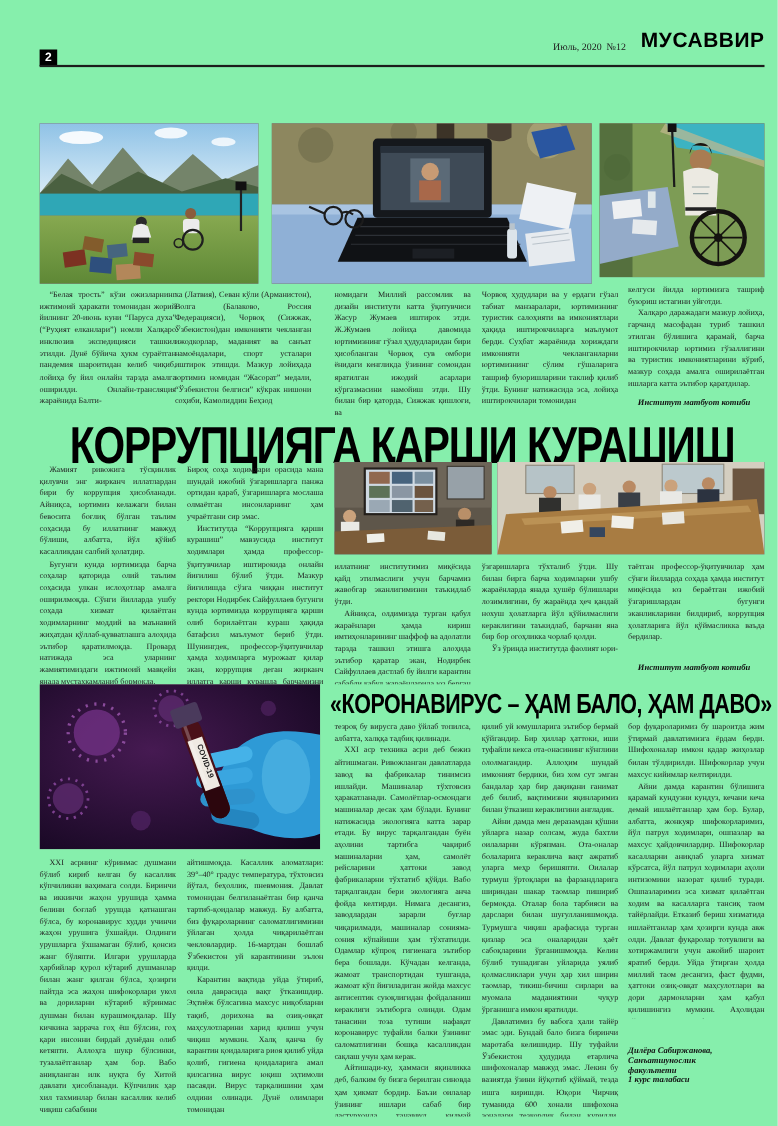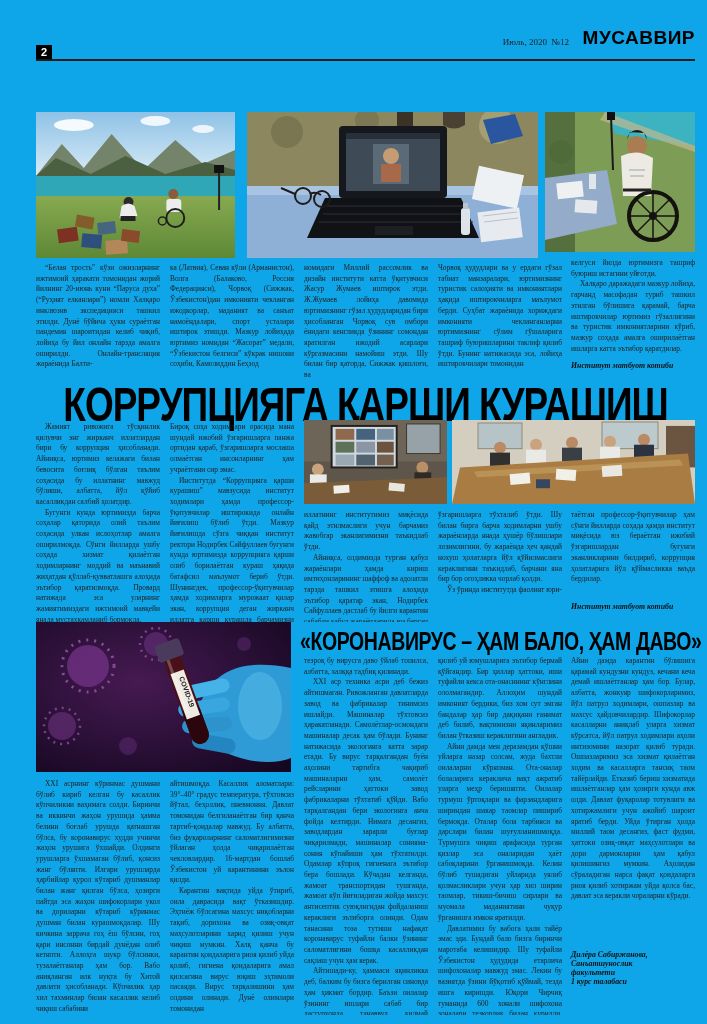--- a/index.html
+++ b/index.html
@@ -1,18 +1,18 @@
 <!DOCTYPE html>
 <html><head>
 <meta charset="utf-8">
 <style>
   html,body{margin:0;padding:0;background:#e8e8e8;}
   .page{
     position:relative;width:707px;height:1024px;margin:0 auto;
-    background:#0ea5e9;overflow:hidden;
+    background:#86efac;overflow:hidden;
     font-family:"Liberation Serif", serif;color:#1d1d1d;
   }
   .issue-info{position:absolute;top:37px;right:138px;font-size:9px;color:#222;
     font-family:"Liberation Serif", serif;}
   .masthead{position:absolute;top:27px;right:12px;font-family:"Liberation Sans",sans-serif;
     font-weight:bold;font-size:19px;letter-spacing:.5px;color:#000;}
   .page-num{position:absolute;left:36px;top:45px;width:16px;height:15px;background:#000;
     color:#fff;font-family:"Liberation Sans",sans-serif;font-weight:bold;font-size:11px;
     text-align:center;line-height:15px;}
   .header-rule{position:absolute;left:36px;top:59px;width:659px;height:2px;background:#1c1c1c;}
@@ -27,21 +27,21 @@
   .col{position:absolute;font-size:7.4px;line-height:10.7px;text-align:justify;
     overflow:hidden;color:#222;}
   .col p{margin:0;text-indent:9px;}
   .col p:first-child{text-indent:0;}
   .col.indent-first p:first-child{text-indent:9px;}
   .colwrap{position:absolute;}
   .colwrap .coltext{font-size:7.4px;line-height:10.7px;text-align:justify;overflow:hidden;color:#222;}
   .colwrap .coltext p{margin:0;text-indent:9px;}
   .colwrap .coltext p:first-child{text-indent:0;}
   .byline{font-size:7.8px;font-weight:bold;font-style:italic;color:#111;
-    text-align:left;padding-right:4px;margin-top:7px;}
+    text-align:center;padding-right:4px;margin-top:7px;}
   .byline.centered{text-align:left;white-space:pre-line;padding-right:0;margin-top:24px;}
 </style>
 </head>
 <body>
 
 <div class="page">
 
   <div class="issue-info"><span>Июль, 2020</span>&nbsp;&nbsp;<span>№12</span></div>
   <div class="masthead">МУСАВВИР</div>
   <div class="page-num">2</div>
@@ -171,21 +171,21 @@
       <g>
         <line x1="66" y1="4" x2="68" y2="58" stroke="#1a1a1a" stroke-width="2"></line>
         <rect x="62" y="0" width="8" height="8" fill="#111111"></rect>
       </g>
     </svg>
   </div>
 
   <div class="col indent-first" style="left:36px;top:263px;width:124px;height:119px">
       <p>“Белая трость” кўзи ожизларнинг ижтимоий ҳаракати томонидан жорий йилнинг 20-июнь куни “Паруса духа” (“Руҳият елканлари”) номли Халқаро инклюзив экспедицияси ташкил этилди. Дунё бўйича ҳукм сураётган пандемия шароитидан келиб чиқиб, лойиҳа бу йил онлайн тарзда амалга оширилди. Онлайн-трансляция жараёнида Балти-</p>
     </div>
-  <div class="col" style="left:170px;top:263px;width:124px;height:119px">
+  <div class="col" style="left:159px;top:263px;width:124px;height:119px">
       <p>ка (Латвия), Севан кўли (Арманистон), Волга (Балаково, Россия Федерацияси), Чорвоқ (Сижжак, Ўзбекистон)дан имконияти чекланган ижодкорлар, маданият ва санъат намоёндалари, спорт усталари иштирок этишди. Мазкур лойиҳада юртимиз номидан “Жасорат” медали, “Ўзбекистон белгиси” кўкрак нишони соҳиби, Камолиддин Беҳзод</p>
     </div>
   <div class="col" style="left:304px;top:263px;width:124px;height:119px">
       <p>номидаги Миллий рассомлик ва дизайн институти катта ўқитувчиси Жасур Жумаев иштирок этди. Ж.Жумаев лойиҳа давомида юртимизнинг гўзал ҳудудларидан бири ҳисобланган Чорвоқ сув омбори ёнидаги кенгликда ўзининг сомондан яратилган ижодий асарлари кўргазмасини намойиш этди. Шу билан бир қаторда, Сижжак қишлоғи, ва</p>
     </div>
   <div class="col" style="left:438px;top:263px;width:124px;height:119px">
       <p>Чорвоқ ҳудудлари ва у ердаги гўзал табиат манзаралари, юртимизнинг туристик салоҳияти ва имкониятлари ҳақида иштирокчиларга маълумот берди. Суҳбат жараёнида хориждаги имконияти чекланганларни юртимизнинг сўлим гўшаларига ташриф буюришларини таклиф қилиб ўтди. Бунинг натижасида эса, лойиҳа иштирокчилари томонидан</p>
     </div>
   <div class="colwrap" style="left:571px;top:258px;width:124px;height:124px">
     <div class="coltext" style="height:96px">
@@ -324,20 +324,21 @@
       <p>XXI аср техника асри деб бежиз айтишмаган. Ривожланган давлатларда завод ва фабрикалар тинимсиз ишлайди. Машиналар тўхтовсиз ҳаракатланади. Самолётлар-осмондаги машиналар десак ҳам бўлади. Бунинг натижасида экологияга катта зарар етади. Бу вирус тарқалгандан буён аҳолини тартибга чақириб машиналарни ҳам, самолёт рейсларини ҳаттоки завод фабрикаларни тўхтатиб қўйди. Вабо тарқалгандан бери экологияга анча фойда келтирди. Нимага десангиз, заводлардан зарарли буғлар чиқарилмади, машиналар сонияма-сония кўпайиши ҳам тўхтатилди. Одамлар кўпроқ гигиенага эътибор бера бошлади. Кўчадан келганда, жамоат транспортидан тушганда, жамоат кўп йиғиладиган жойда махсус антисептик суюқлигидан фойдаланиш кераклиги эътиборга олинди. Одам танасини тоза тутиши нафақат коронавирус туфайли балки ўзининг саломатлигини бошқа касалликдан сақлаш учун ҳам керак.</p>
       <p>Айтишади-ку, ҳаммаси яқинликка деб, балким бу бизга берилган синовда ҳам ҳикмат бордир. Баъзи оилалар ўзининг ишлари сабаб бир дастурхонда танаввул қилмай қўйгандир, баъзилар эса дарсларини баҳона</p>
     </div>
   <div class="col" style="left:438px;top:656px;width:124px;height:359px">
       <p>қилиб уй юмушларига эътибор бермай қўйгандир. Бир ҳиллар ҳаттоки, иши туфайли кекса ота-онасининг кўнглини ололмагандир. Аллоҳим шундай имконият бердики, биз хом сут эмган бандалар ҳар бир дақиқани ғанимат деб билиб, вақтимизни яқинларимиз билан ўтказиш кераклигини англадик.</p>
       <p>Айни дамда мен деразамдан қўшни уйларга назар солсам, жуда бахтли оилаларни кўряпман. Ота-оналар болаларига кераклича вақт ажратиб уларга меҳр беришяпти. Оилалар турмуш ўртоқлари ва фарзандларига шириндан шакар таомлар пишириб бермоқда. Оталар бола тарбияси ва дарслари билан шуғулланишмоқда. Турмушга чиқиш арафасида турган қизлар эса оналаридан ҳаёт сабоқларини ўрганишмоқда. Келин бўлиб тушадиган уйларида уялиб қолмасликлари учун ҳар хил ширин таомлар, тикиш-бичиш сирлари ва муомала маданиятини чуқур ўрганишга имкон яратилди.</p>
       <p>Давлатимиз бу вабога ҳали тайёр эмас эди. Бундай бало бизга биринчи маротаба келишидир. Шу туфайли Ўзбекистон ҳудудида етарлича шифохоналар мавжуд эмас. Лекин бу вазиятда ўзини йўқотиб қўймай, тезда ишга киришди. Юқори Чирчиқ туманида 600 хонали шифохона зоналари тезкорлик билан қурилди. Имкони</p>
     </div>
   <div class="colwrap" style="left:571px;top:656px;width:124px;height:359px">
     <div class="coltext" style="height:270px">
+        <p>бор фуқароларимиз бу шароитда жим ўтирмай давлатимизга ёрдам берди. Шифохоналар имкон қадар жиҳозлар билан тўлдирилди. Шифокорлар учун махсус кийимлар келтирилди.</p>
         <p>Айни дамда карантин бўлишига қарамай кундузни кундуз, кечани кеча демай ишлаётганлар ҳам бор. Булар, албатта, жонкуяр шифокорларимиз, йўл патрул ходимлари, ошпазлар ва махсус ҳайдовчилардир. Шифокорлар касалларни аниқлаб уларга хизмат кўрсатса, йўл патрул ходимлари аҳоли интизомини назорат қилиб туради. Ошпазларимиз эса хизмат қилаётган ходим ва касалларга тансиқ таом тайёрлайди. Етказиб бериш хизматида ишлаётганлар ҳам ҳозирги кунда авж олди. Давлат фуқаролар тотувлиги ва хотиржамлиги учун ажойиб шароит яратиб берди. Уйда ўтирган ҳолда миллий таом десангиз, фаст фудми, ҳаттоки озиқ-овқат маҳсулотлари ва дори дармонларни ҳам қабул қилишингиз мумкин. Аҳолидан сўраладиган нарса фақат қоидаларга риоя қилиб хотиржам уйда қолса бас, давлат эса керакли чораларни кўради.</p>
       </div>
     <div class="byline centered">Дилёра Сабиржанова,
 Санъатшунослик
 факультети
 1 курс талабаси</div>
   </div>
 
   <div class="col indent-first" style="left:36px;top:779px;width:124px;height:236px">
       <p>XXI асрнинг кўринмас душмани бўлиб кириб келган бу касаллик кўпчиликни ваҳимага солди. Биринчи ва иккинчи жаҳон урушида ҳамма белини боғлаб урушда қатнашган бўлса, бу коронавирус худди учинчи жаҳон урушига ўхшайди. Олдинги урушларга ўхшамаган бўлиб, қонсиз жанг бўляпти. Илгари урушларда ҳарбийлар қурол кўтариб душманлар билан жанг қилган бўлса, ҳозирги пайтда эса жаҳон шифокорлари укол ва дориларни кўтариб кўринмас душман билан курашмоқдалар. Шу кичкина заррача гоҳ ёш бўлсин, гоҳ қари инсонни бирдай дунёдан олиб кетяпти. Аллоҳга шукр бўлсинки, тузалаётганлар ҳам бор. Вабо аниқланган илк нуқта бу Хитой давлати ҳисобланади. Кўпчилик ҳар хил тахминлар билан касаллик келиб чиқиш сабабини</p>

